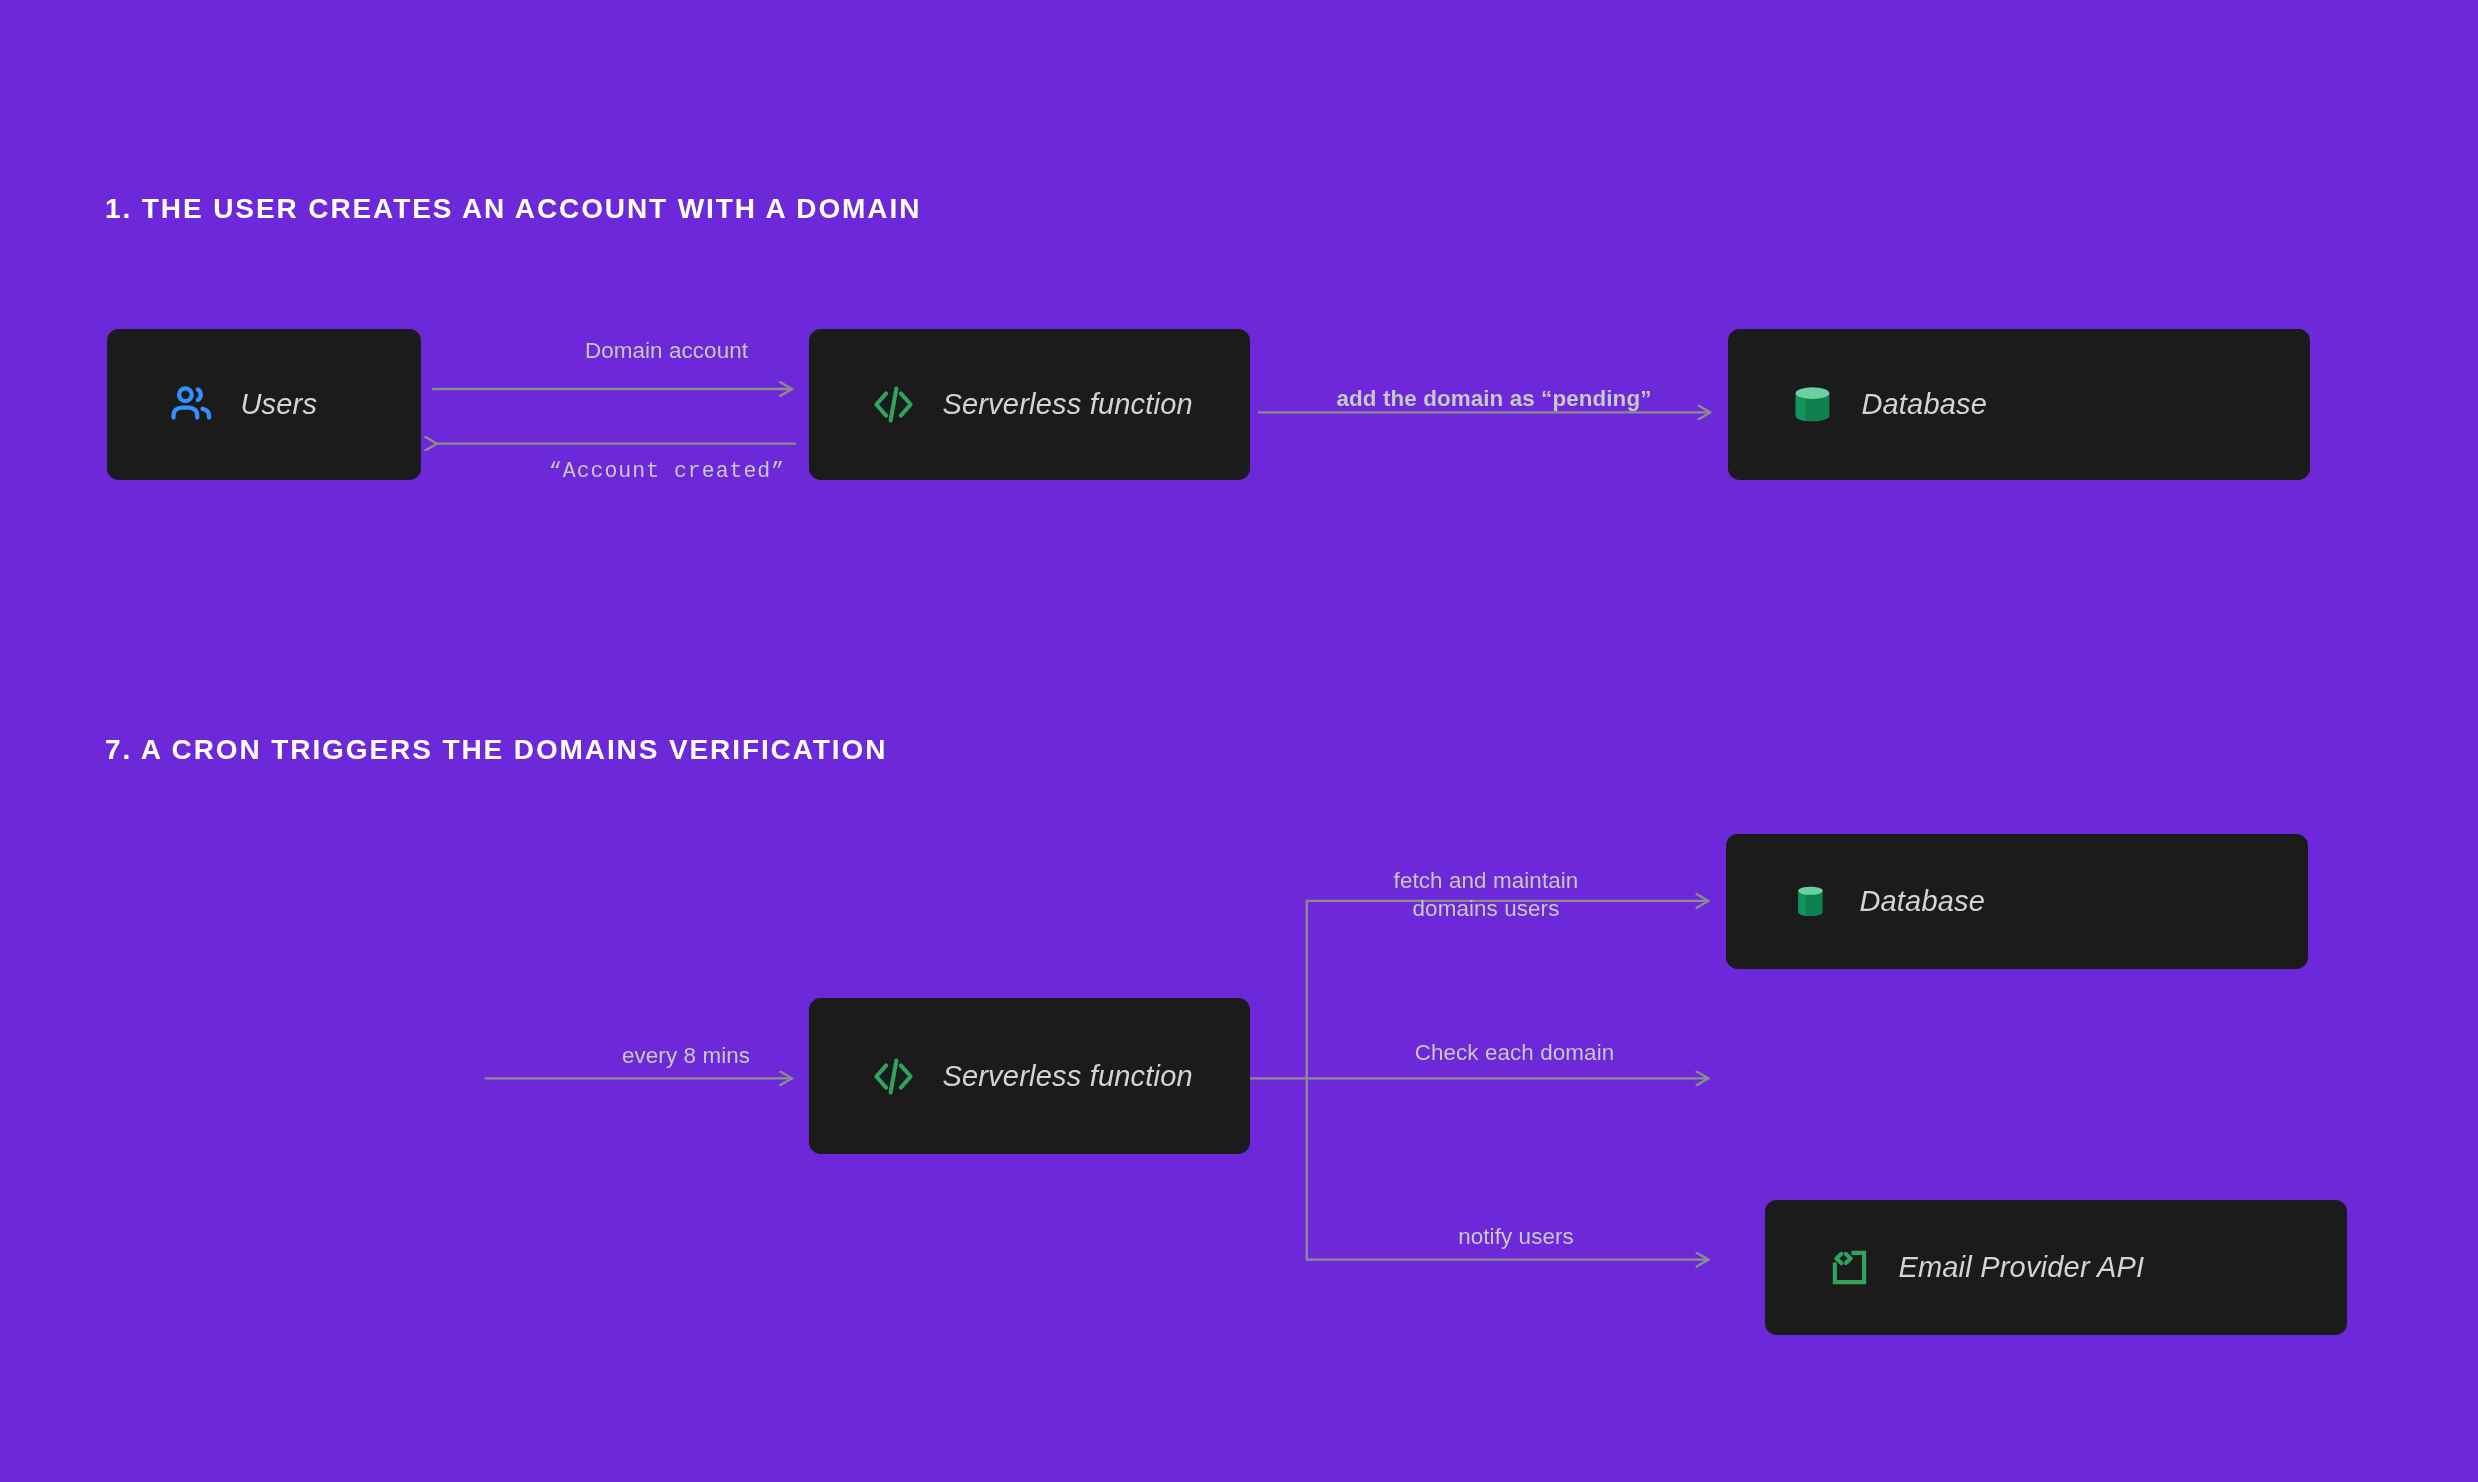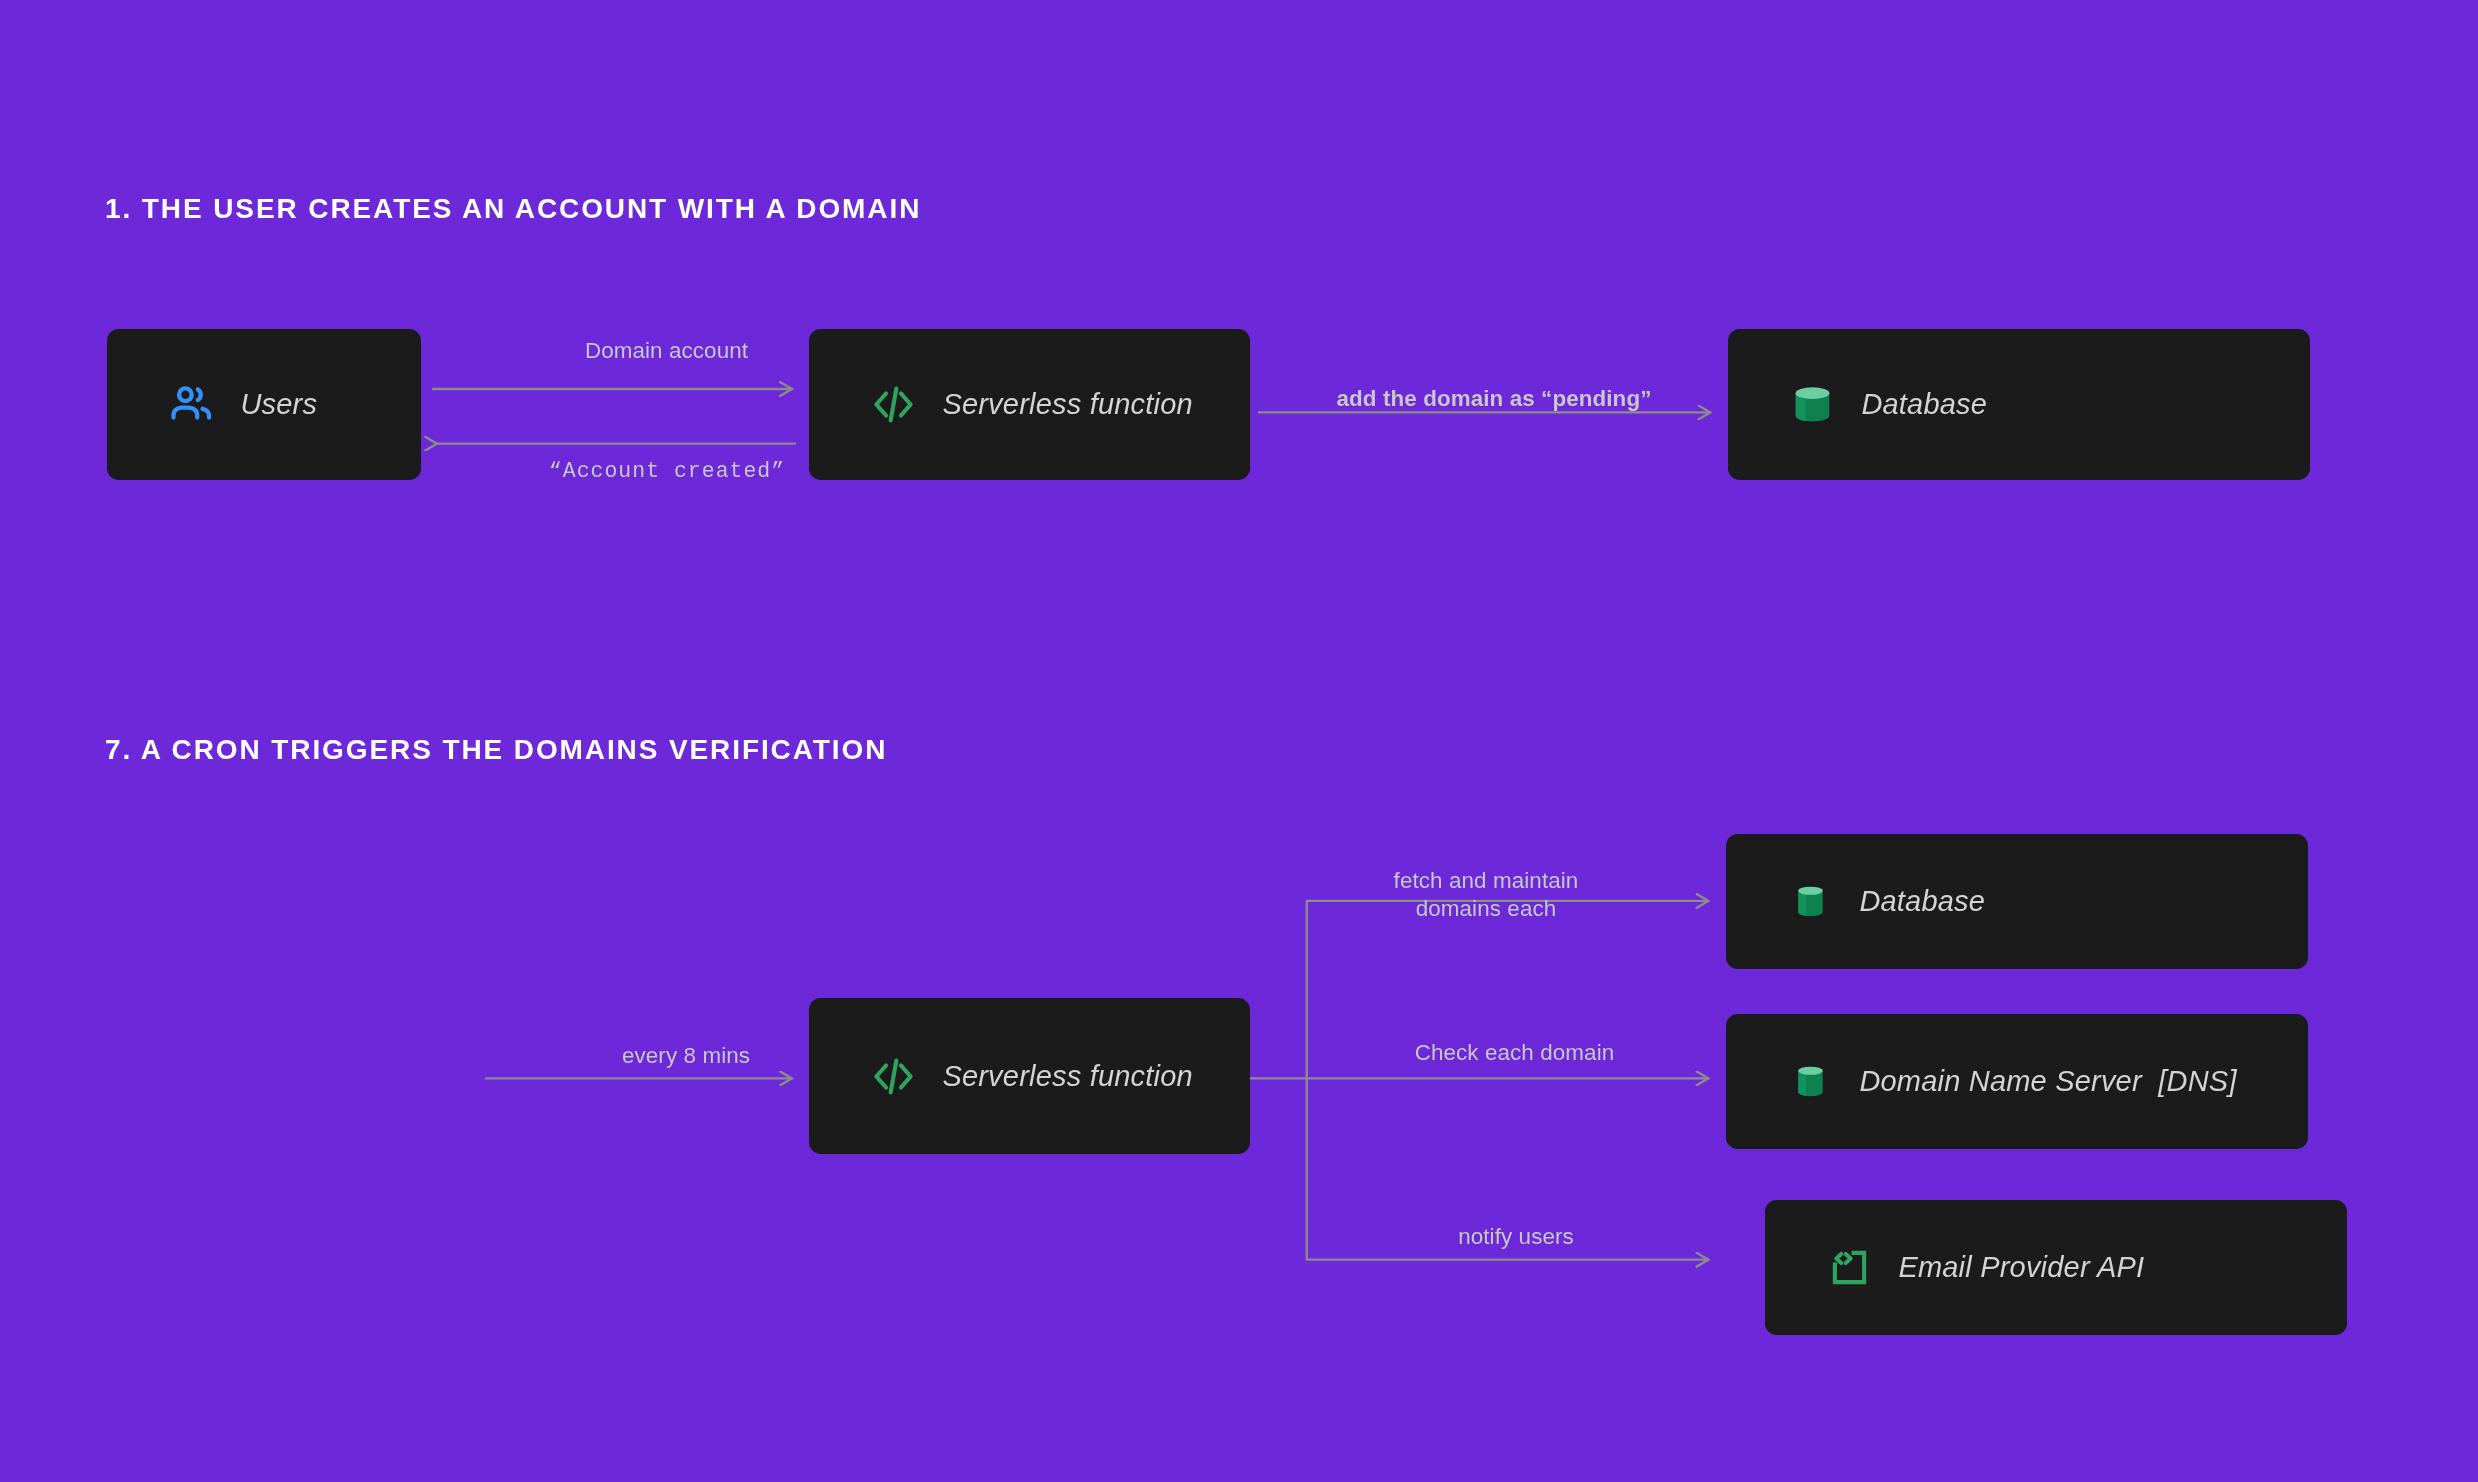--- a/index.html
+++ b/index.html
@@ -149,21 +149,21 @@
   <div class="edge-label" id="lbl-create-account">Domain account</div>
 
   <div class="edge-label mono" id="lbl-account-created">“Account created”</div>
 
   <div class="edge-label" id="lbl-add-domain">add the domain as “pending”</div>
 
   <div class="edge-label" id="lbl-every-5-mins">every 8 mins</div>
 
   <div class="edge-label" id="lbl-fetch-maintain">
     <div>fetch and maintain</div>
-    <div>domains each</div>
+    <div>domains users</div>
   </div>
 
   <div class="edge-label" id="lbl-check-domain">Check each domain</div>
 
   <div class="edge-label" id="lbl-notify-users">notify users</div>
 
   <div class="node-box" id="box-users">
     <span class="node-icon">
       <svg width="49" height="49" viewBox="0 0 24 24" fill="none">
         <circle cx="9" cy="7.2" r="3.1" stroke="#3291ff" stroke-width="2.1"></circle>
@@ -213,30 +213,20 @@
     <span class="node-icon">
       <svg width="43" height="43" viewBox="0 0 24 24">
         <path d="M5.2 6.0v12.0c0 1.2 3.0 2.2 6.8 2.2s6.8-1.0 6.8-2.2V6.0z" fill="#0f8050"></path>
         <path d="M5.2 6.0v12.0c0 .9 1.7 1.7 4.2 2.0V7.6z" fill="#12925c"></path>
         <ellipse cx="12" cy="6.0" rx="6.8" ry="2.3" fill="#6ccfa2"></ellipse>
       </svg>
     </span>
     <span class="node-label">Database</span>
   </div>
 
-  <div class="node-box" id="box-dns">
-    <span class="node-icon">
-      <svg width="43" height="43" viewBox="0 0 24 24">
-        <path d="M5.2 6.0v12.0c0 1.2 3.0 2.2 6.8 2.2s6.8-1.0 6.8-2.2V6.0z" fill="#0f8050"></path>
-        <path d="M5.2 6.0v12.0c0 .9 1.7 1.7 4.2 2.0V7.6z" fill="#12925c"></path>
-        <ellipse cx="12" cy="6.0" rx="6.8" ry="2.3" fill="#6ccfa2"></ellipse>
-      </svg>
-    </span>
-    <span class="node-label">Domain Name Server  [DNS]</span>
-  </div>
 
   <div class="node-box" id="box-email-api">
     <span class="node-icon">
       <svg width="45" height="45" viewBox="0 0 24 24" fill="none">
         <path d="M14.2 4.2h5.6v15.6H4.2v-9.4" stroke="#2ea55f" stroke-width="2.2" stroke-linecap="square" stroke-linejoin="miter"></path>
         <path d="M7.6 4.8 5.0 7.2l2.6 2.4" stroke="#2ea55f" stroke-width="2.2" stroke-linecap="round" stroke-linejoin="round"></path>
         <path d="M10.0 4.8l2.6 2.4-2.6 2.4" stroke="#2ea55f" stroke-width="2.2" stroke-linecap="round" stroke-linejoin="round"></path>
       </svg>
     </span>
     <span class="node-label">Email Provider API</span>

